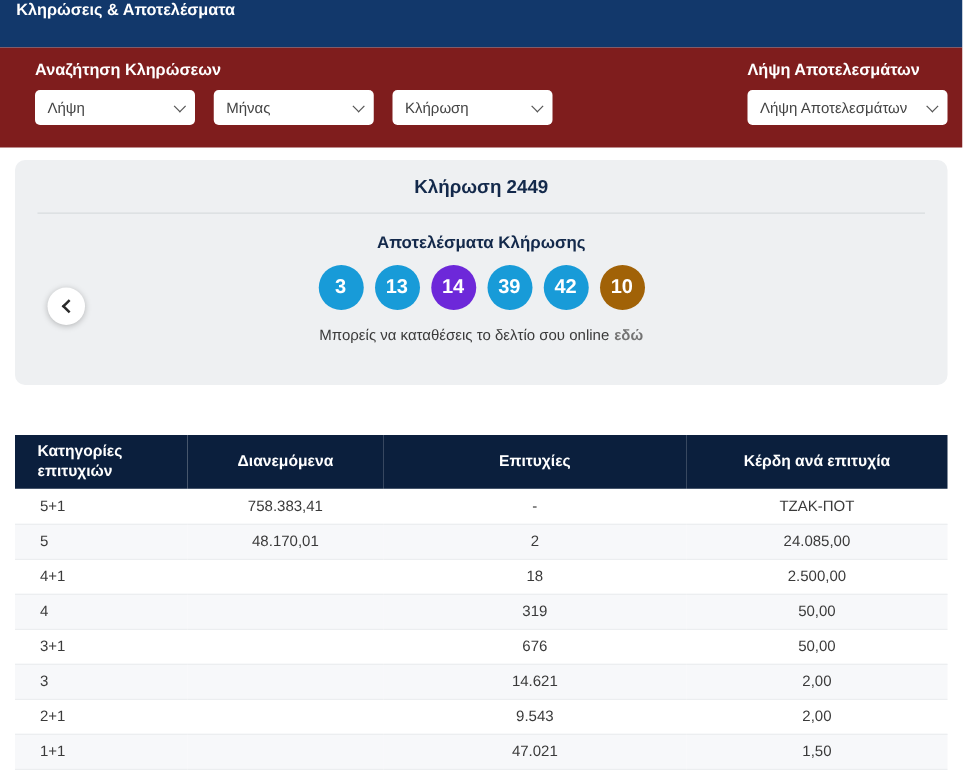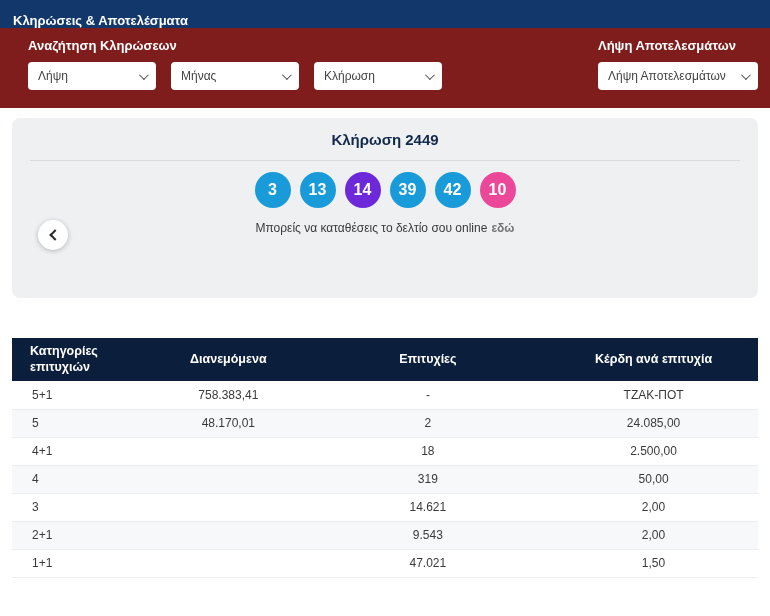--- a/index.html
+++ b/index.html
@@ -1,20 +1,20 @@
 <!DOCTYPE html>
 <html><head>
 <meta charset="utf-8">
 <style>
   * { box-sizing: border-box; margin: 0; padding: 0; }
   html,body { width: 770px; height: 616px; background: #fff; overflow: hidden;
     font-family: "Liberation Sans", sans-serif; }
 
   
-  .topbar { height: 28px; background: #12386b; display: flex; align-items: flex-end; padding: 0 13px; }
+  .topbar { height: 38px; background: #12386b; display: flex; align-items: flex-start; padding: 0 13px; }
   .topbar h1 { color: #fff; font-size: 13px; font-weight: bold; }
 
   
   .searchbar { height: 80px; background: #7f1d1d; padding: 10px 12px 0 28px;
     display: flex; justify-content: space-between; }
   .section-label { color: #fff; font-size: 13px; font-weight: bold; margin-bottom: 9px; }
   .selects-row { display: flex; gap: 15px; }
   .select { background: #fff; border-radius: 4px; height: 28px; width: 128px;
     display: flex; align-items: center; justify-content: space-between;
     padding: 0 10px; font-size: 12px; color: #444; cursor: pointer; }
@@ -89,27 +89,28 @@
     </div>
   </div>
 </section>
 
 <section class="card">
   <button class="prev-btn">
     <span class="prev-icon"></span>
   </button>
   <h2 class="draw-title">Κλήρωση 2449</h2>
   <hr class="divider">
+  <h3 class="results-title">Αποτελέσματα Κλήρωσης</h3>
   <div class="balls">
       <div class="ball" style="background: rgb(24, 155, 216);">3</div>
       <div class="ball" style="background: rgb(24, 155, 216);">13</div>
       <div class="ball" style="background: #6d28d9;">14</div>
       <div class="ball" style="background: rgb(24, 155, 216);">39</div>
       <div class="ball" style="background: rgb(24, 155, 216);">42</div>
-      <div class="ball" style="background: #ec4899;">10</div>
+      <div class="ball" style="background: #a16207;">10</div>
     </div>
   <p class="cta">
     <span>Μπορείς να καταθέσεις το δελτίο σου online</span><a class="cta-link">εδώ</a>
   </p>
 </section>
 
 <section class="table-wrap">
   <table>
     <thead>
       <tr>
@@ -138,20 +139,26 @@
           <td>18</td>
           <td>2.500,00</td>
         </tr>
         <tr>
           <td>4</td>
           <td></td>
           <td>319</td>
           <td>50,00</td>
         </tr>
         <tr>
+          <td>3+1</td>
+          <td></td>
+          <td>676</td>
+          <td>50,00</td>
+        </tr>
+        <tr>
           <td>3</td>
           <td></td>
           <td>14.621</td>
           <td>2,00</td>
         </tr>
         <tr>
           <td>2+1</td>
           <td></td>
           <td>9.543</td>
           <td>2,00</td>

